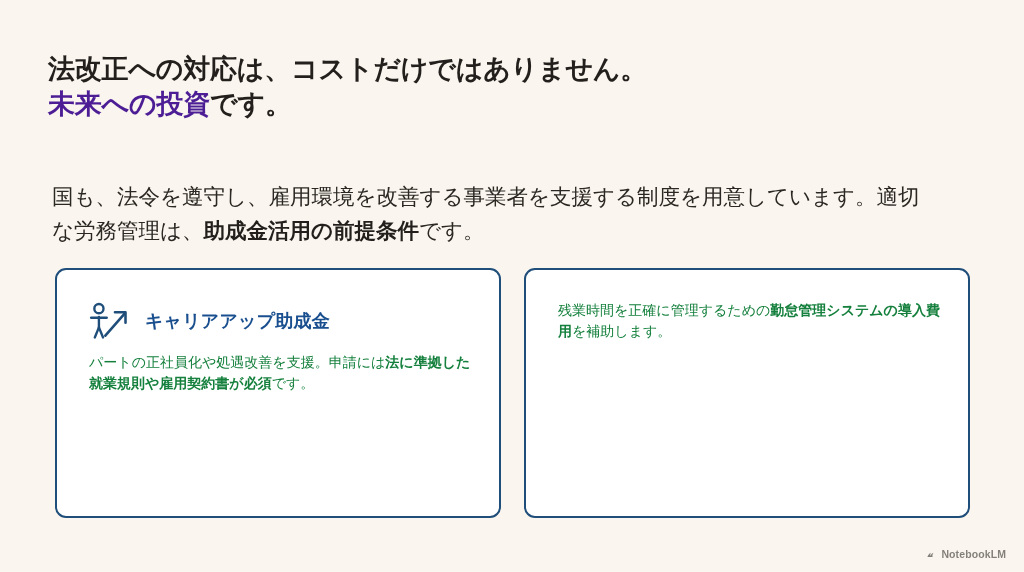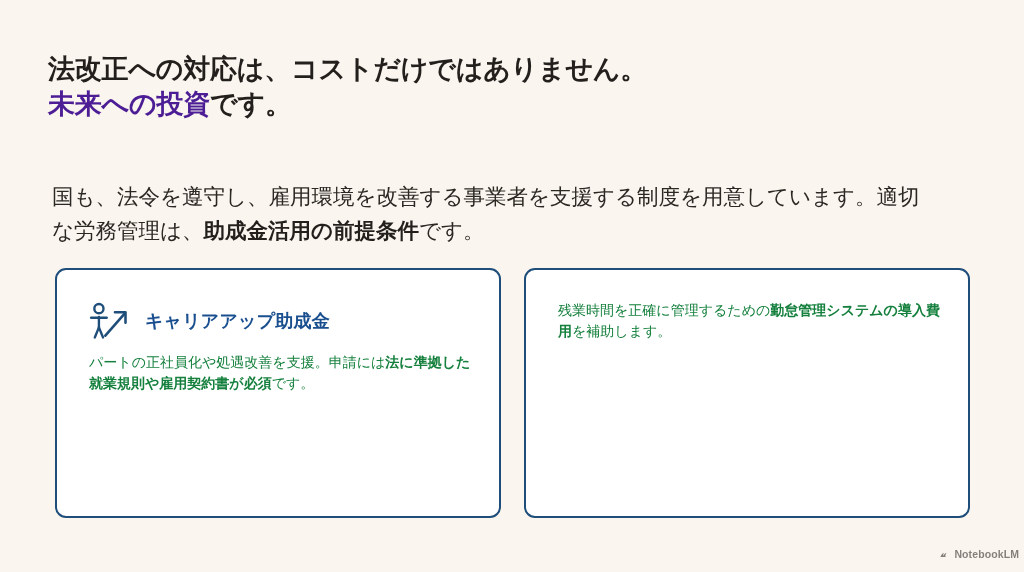--- a/index.html
+++ b/index.html
@@ -98,21 +98,21 @@
     font-size: 14px;
     line-height: 1.52;
     color: #15803d;
     width: 395px;
   }
   .card-body .strong { font-weight: 700; }
 
   
   .watermark {
     position: absolute;
-    right: 5px;
+    right: 18px;
     bottom: 12px;
     display: flex;
     align-items: center;
     gap: 4px;
     opacity: 0.62;
   }
   .watermark-mark { width: 11px; height: 11px; display: block; }
   .watermark-text {
     font-size: 10.5px;
     font-weight: 700;

